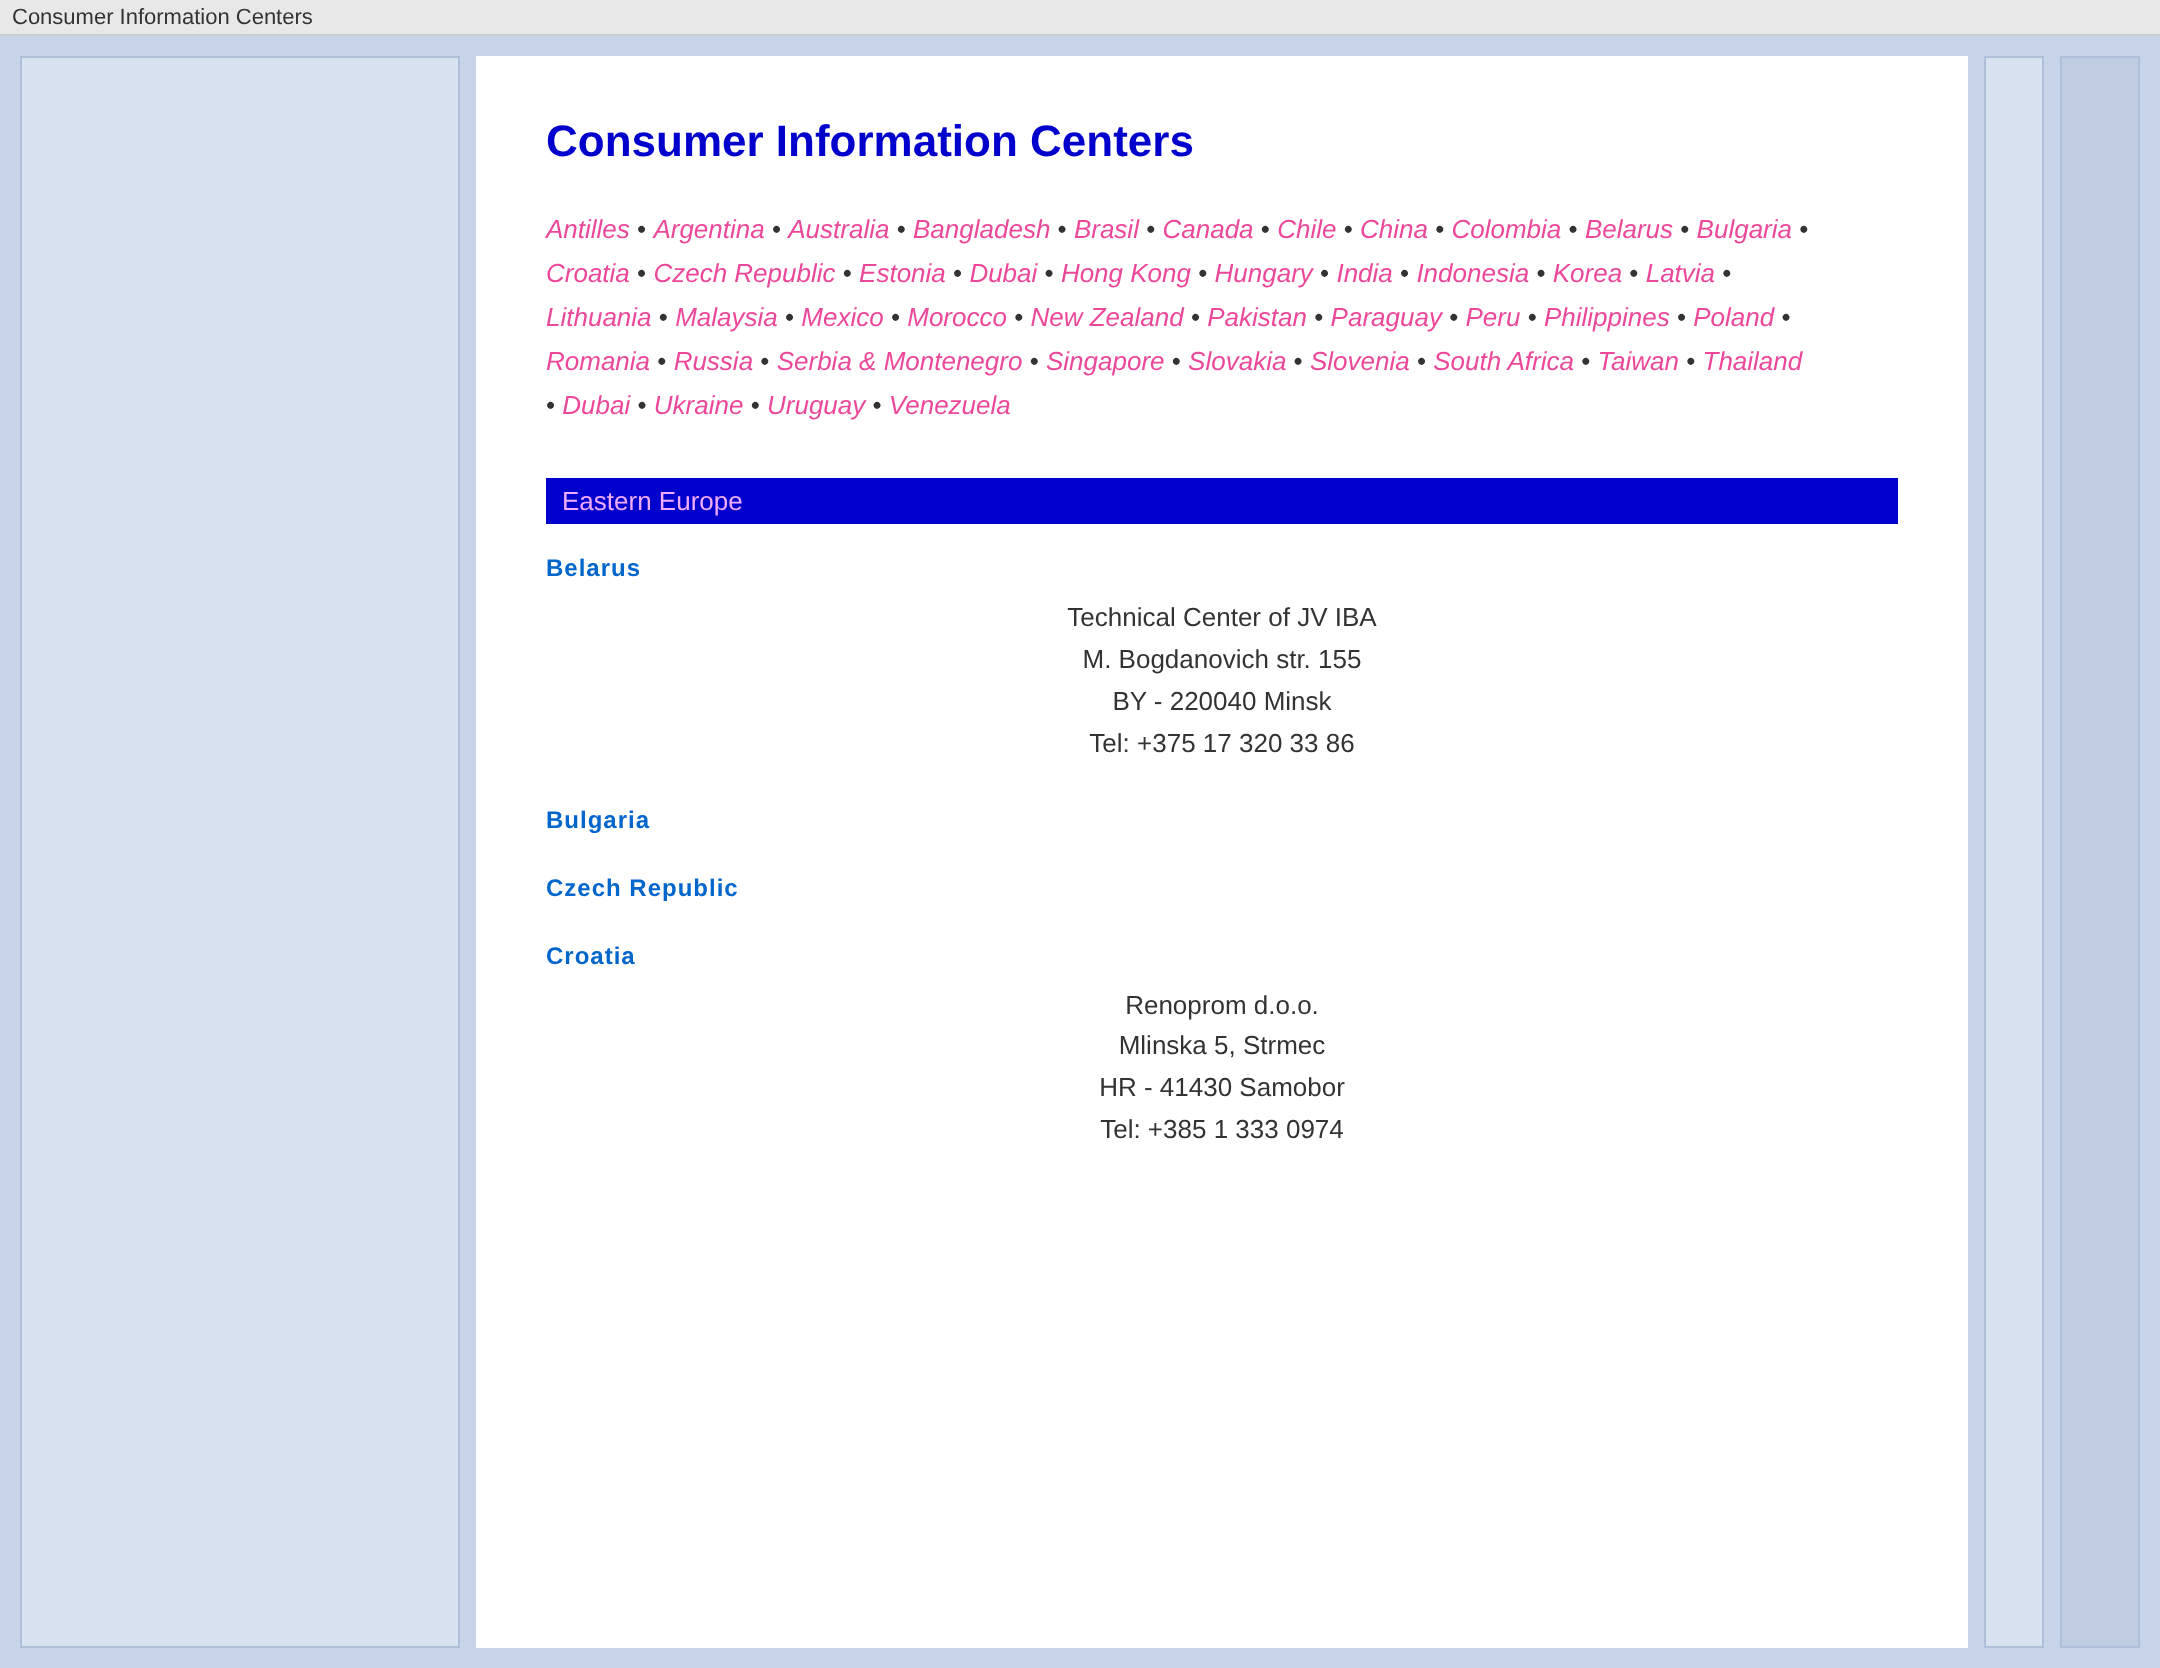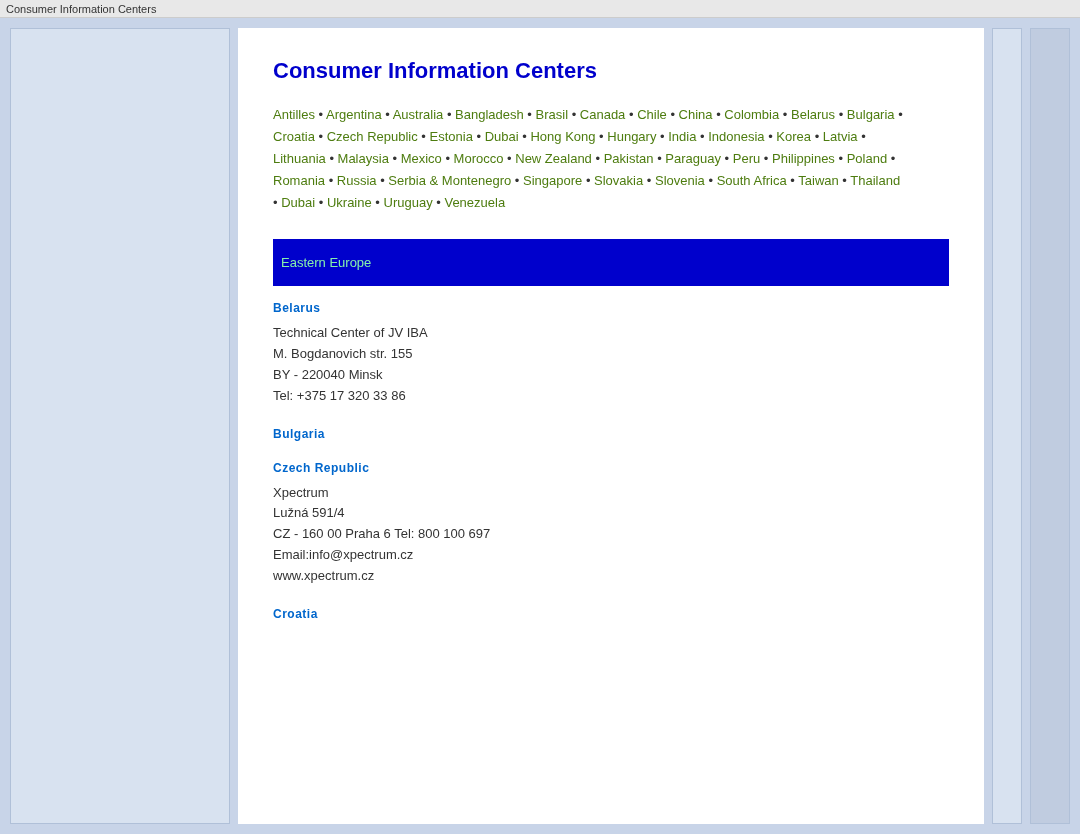--- a/index.html
+++ b/index.html
@@ -72,50 +72,52 @@
       margin-bottom: 20px;
     }
 
     .links-section {
       margin-bottom: 25px;
       line-height: 1.7;
       font-size: 13px;
     }
 
     .links-section a {
-      color: #4d7c0f;
+      color: #ec4899;
       text-decoration: none;
+      font-style: italic;
     }
 
     .links-section span.bullet {
       color: #333;
     }
 
     .section-header {
       background-color: #0000cc;
-      color: #86efac;
-      padding: 16px 8px;
+      color: #f0abfc;
+      padding: 4px 8px;
       font-size: 13px;
       margin-bottom: 15px;
     }
 
     .country-heading {
       color: #0066cc;
       font-size: 12px;
       font-weight: bold;
       letter-spacing: 0.5px;
       margin-bottom: 8px;
       margin-top: 15px;
     }
 
     .country-info {
       font-size: 13px;
       line-height: 1.6;
       margin-bottom: 5px;
       color: #333;
+      text-align: center;
     }
 
     .country-block {
       margin-bottom: 20px;
     }
   </style>
 </head>
 <body>
 
 <div class="title-bar">
@@ -149,31 +151,30 @@
         <span>Tel: +375 17 320 33 86</span>
       </div>
     </div>
 
     <div class="country-block">
       <div class="country-heading">Bulgaria</div>
     </div>
 
     <div class="country-block">
       <div class="country-heading">Czech Republic</div>
-      <div class="country-info">
-        <span>Xpectrum</span><br>
-        <span>Lužná 591/4</span><br>
-        <span>CZ - 160 00 Praha 6 Tel: 800 100 697</span><br>
-        <span>Email:info@xpectrum.cz</span><br>
-        <span>www.xpectrum.cz</span>
-      </div>
     </div>
 
     <div class="country-block">
       <div class="country-heading">Croatia</div>
+      <div class="country-info">
+        <span>Renoprom d.o.o.</span><br>
+        <span>Mlinska 5, Strmec</span><br>
+        <span>HR - 41430 Samobor</span><br>
+        <span>Tel: +385 1 333 0974</span>
+      </div>
     </div>
 
   </div>
 
   <div class="sidebar-right-1"></div>
 
   <div class="sidebar-right-2"></div>
 
 </div>
 

